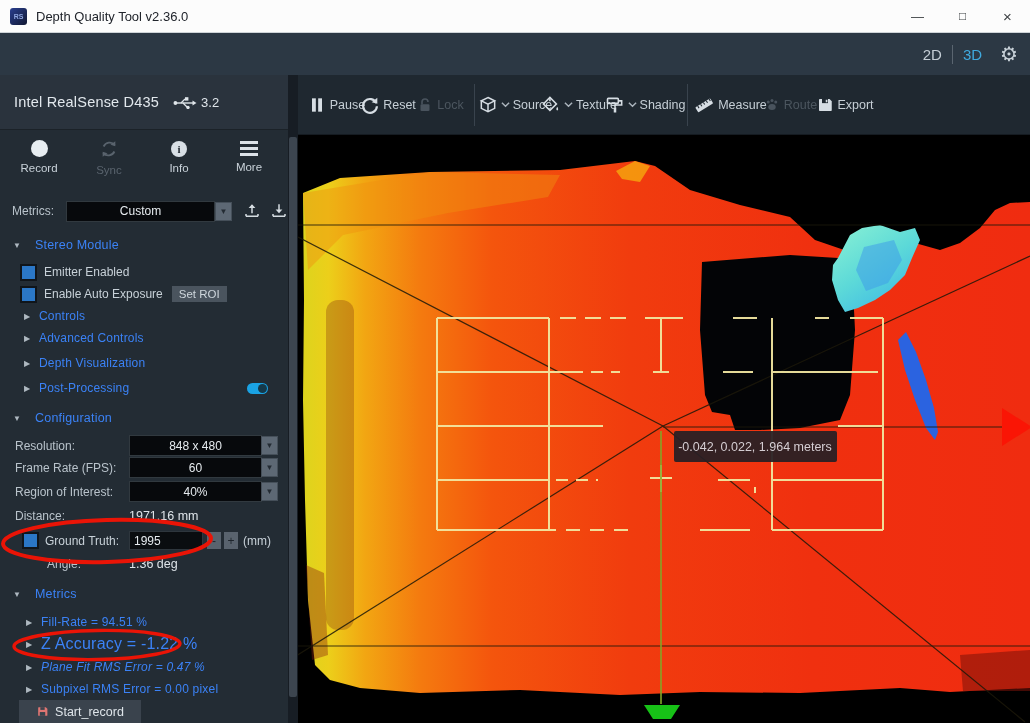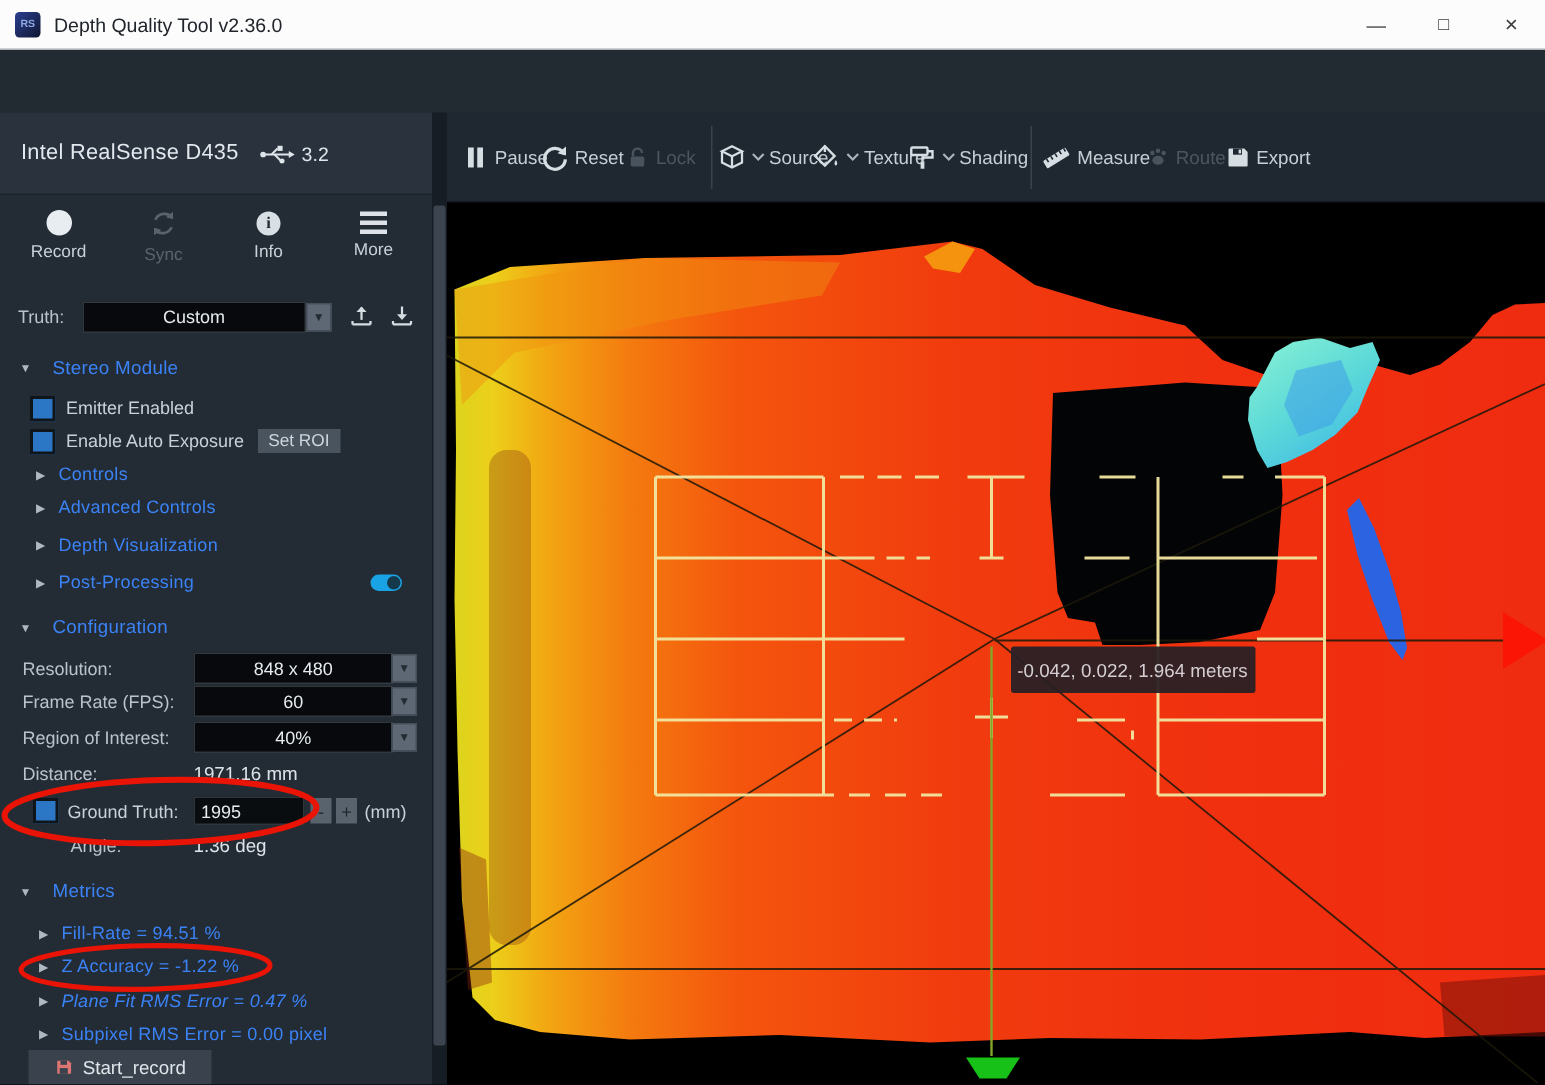--- a/index.html
+++ b/index.html
@@ -78,20 +78,26 @@
   <div class="titlebar">
     <div class="rs-logo">RS</div>
     <div class="win-title">Depth Quality Tool v2.36.0</div>
     <div class="win-controls">
       <div class="win-btn">—</div>
       <div class="win-btn maxi">□</div>
       <div class="win-btn close">×</div>
     </div>
   </div>
 
+  <div class="appheader">
+    <div class="view-2d">2D</div>
+    <div class="view-sep"></div>
+    <div class="view-3d">3D</div>
+    <div class="gear">⚙</div>
+  </div>
 
   <div class="sidebar">
 
     <div class="devheader">
       <div class="devname">Intel RealSense D435</div>
       <div class="usbwrap">
         <svg width="24" height="13" viewBox="0 0 24 13">
           <circle cx="2.4" cy="7" r="1.9" fill="#dfe5ea"></circle>
           <line x1="4" y1="7" x2="20" y2="7" stroke="#dfe5ea" stroke-width="1.4"></line>
           <polygon points="19.5,4.6 23.5,7 19.5,9.4" fill="#dfe5ea"></polygon>
@@ -126,21 +132,21 @@
         <div class="more-bars">
             <i></i>
             <i></i>
             <i></i>
           </div>
         <div class="albl">More</div>
       </div>
     </div>
 
     <div class="srow" style="top:125px;height:22px;">
-      <span class="lbl" style="margin-left:12px;">Truth:</span>
+      <span class="lbl" style="margin-left:12px;">Metrics:</span>
       <div class="ddbox" style="margin-left:12px;width:147px;">
         <span>Custom</span>
       </div>
       <div class="ddarrow">▼</div>
       <svg width="18" height="18" viewBox="0 0 24 24" style="margin-left:11px;">
         <path d="M4 19 h16 M4 19 v-3 M20 19 v-3" stroke="#d6dde2" stroke-width="2" fill="none"></path>
         <line x1="12" y1="15" x2="12" y2="4" stroke="#d6dde2" stroke-width="2"></line>
         <polygon points="7.5,8 12,3 16.5,8" fill="#d6dde2"></polygon>
       </svg>
       <svg width="18" height="18" viewBox="0 0 24 24" style="margin-left:9px;">
@@ -228,21 +234,21 @@
     <div class="srow" style="top:510px;height:18px;">
       <span class="tri-exp">▼</span>
       <span class="hdr">Metrics</span>
     </div>
     <div class="srow" style="top:538px;height:18px;">
       <span class="tri-col" style="margin-left:26px;">▶</span>
       <span class="hdr" style="font-size:12px;">Fill-Rate = 94.51 %</span>
     </div>
     <div class="srow" style="top:560px;height:18px;">
       <span class="tri-col" style="margin-left:26px;">▶</span>
-      <span class="hdr" style="font-size:12px;">Z Accuracy = -1.22 %</span>
+      <span class="hdr" style="font-size:16px;">Z Accuracy = -1.22 %</span>
     </div>
     <div class="srow" style="top:583px;height:18px;">
       <span class="tri-col" style="margin-left:26px;">▶</span>
       <span class="hdr" style="font-size:12px;font-style:italic;">Plane Fit RMS Error = 0.47 %</span>
     </div>
     <div class="srow" style="top:605px;height:18px;">
       <span class="tri-col" style="margin-left:26px;">▶</span>
       <span class="hdr" style="font-size:12px;">Subpixel RMS Error = 0.00 pixel</span>
     </div>
 

